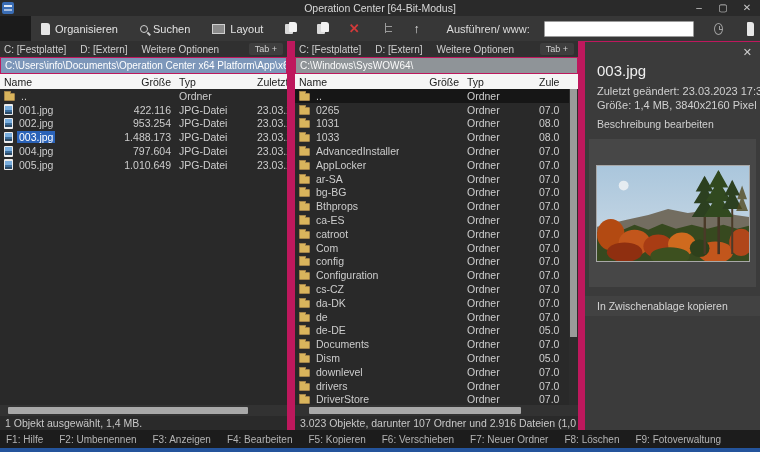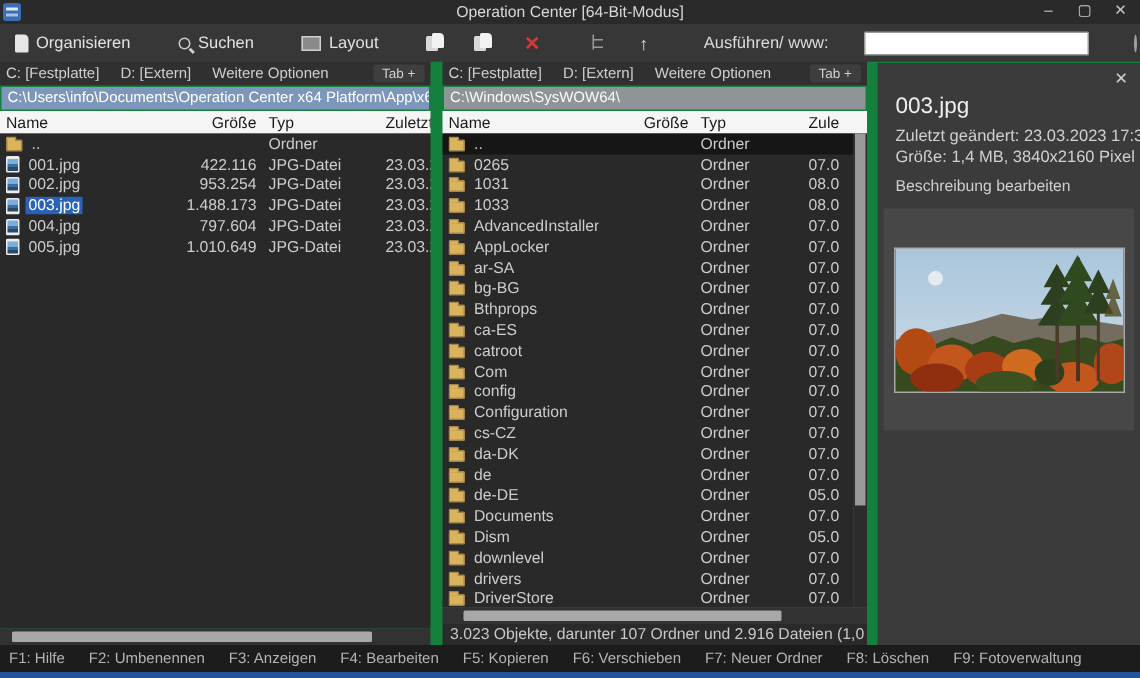--- a/index.html
+++ b/index.html
@@ -10,21 +10,21 @@
   
   .titlebar { height:16px; background:#2a2a2a; position:relative; display:flex; align-items:center; flex:0 0 auto; }
   .app-icon { width:12px; height:12px; margin-left:2px; background:#3a6db5; border-radius:2px; position:relative; }
   .app-icon::before { content:""; position:absolute; left:2px; top:3px; width:8px; height:2px; background:rgba(255,255,255,.85); }
   .app-icon::after { content:""; position:absolute; left:2px; top:7px; width:8px; height:2px; background:rgba(255,255,255,.55); }
   .win-title { position:absolute; left:0; right:0; text-align:center; font-size:10.5px; color:#d8d8d8; }
   .win-controls { margin-left:auto; display:flex; align-items:center; gap:14px; padding-right:8px; z-index:2; }
   .wc { color:#c9c9c9; font-size:10px; line-height:14px; width:10px; text-align:center; cursor:default; }
 
   
-  .toolbar { height:25px; background:#373737; display:flex; align-items:center; padding:0 6px; gap:24px; flex:0 0 auto; }
+  .toolbar { height:25px; background:#373737; display:flex; align-items:center; padding:0 6px; gap:14px; flex:0 0 auto;margin-left:31px; }
   .tbtn { display:flex; align-items:center; gap:5px; color:#e2e2e2; font-size:11px; padding:2px 4px; }
   .ico-doc { width:9px; height:12px; background:#e6e6e6; border-radius:1px 3px 1px 1px; }
   .ico-search { width:8px; height:8px; border:1.5px solid #cfcfcf; border-radius:50%; position:relative; }
   .ico-search::after { content:""; position:absolute; width:4px; height:1.5px; background:#cfcfcf; transform:rotate(45deg); left:6px; top:7px; }
   .ico-layout { width:13px; height:10px; border:1px solid #cfcfcf; background:#8a8a8a; }
   .ico-copy { width:13px; height:13px; position:relative; margin:0 4px; }
   .ico-copy::before { content:""; position:absolute; left:0; top:2px; width:8px; height:10px; background:#d9d9d9; border-radius:1px; }
   .ico-copy::after { content:""; position:absolute; left:4px; top:0; width:8px; height:10px; background:#f2f2f2; border-radius:1px 3px 1px 1px; }
   .ico-x { color:#d23a3a; font-size:13px; font-weight:bold; margin:0 5px; line-height:13px; }
   .ico-tree { width:11px; height:11px; position:relative; margin:0 4px; opacity:.75; }
@@ -34,21 +34,21 @@
   .ico-up { color:#e0e0e0; font-size:12px; margin:0 5px; }
   .run-label { color:#dcdcdc; font-size:11px; margin-left:8px; white-space:nowrap; }
   .run-input { width:168px; height:16px; background:#ffffff; border:1px solid #9a9a9a; border-radius:1px;
     font-size:11px; padding:0 3px; color:#222; outline:none; }
   .ico-clock { width:12px; height:12px; border:1.5px solid #9f9f9f; border-radius:50%; position:relative; margin-left:6px; }
   .ico-clock::before { content:""; position:absolute; left:4px; top:2px; width:1.5px; height:4px; background:#9f9f9f; }
   .ico-clock::after { content:""; position:absolute; left:5px; top:5px; width:3px; height:1.5px; background:#9f9f9f; }
   .ico-page { width:10px; height:14px; background:#e8e8e8; border-radius:1px 3px 1px 1px; margin-left:10px; }
 
   
-  .main { flex:1 1 auto; display:flex; background:#15803d; min-height:0; }
+  .main { flex:1 1 auto; display:flex; background:#be185d; min-height:0; }
   .pane { display:flex; flex-direction:column; min-height:0; }
   .pane.left { width:287px; }
   .pane.middle { width:283px; margin-left:8px; }
 
   .tabbar { height:16px; background:#303030; display:flex; align-items:center; font-size:10px; color:#cfcfcf; padding:0 4px; flex:0 0 auto; }
   .tabs { display:flex; gap:14px; }
   .tab { white-space:nowrap; cursor:default; }
   .tabadd { margin-left:auto; background:#3e3e3e; border-radius:2px; padding:1px 6px; font-size:9px; color:#d0d0d0; }
 
   .pathbar { height:15px; margin:1px 1px 1px 1px; font-size:10px; line-height:15px; padding:0 4px;
@@ -230,20 +230,21 @@
               </span>
               <span class="cell size">1.010.649</span>
               <span class="cell type">JPG-Datei</span>
               <span class="cell date">23.03.2</span>
             </div>
           </div>
       </div>
       <div class="hscroll">
           <div class="hthumb"></div>
         </div>
+      <div class="statusbar">1 Objekt ausgewählt, 1,4 MB.</div>
     </div>
 
     <div class="pane middle">
       <div class="tabbar">
         <div class="tabs">
 
         <span class="tab">C: [Festplatte]</span>
             <span class="tab">D: [Extern]</span>
             <span class="tab">Weitere Optionen</span>
           </div>
@@ -528,20 +529,21 @@
           <ellipse cx="104" cy="84" rx="10" ry="9" fill="#2e401b"></ellipse>
           <rect x="108" y="12" width="2.4" height="78" fill="#4a3a28"></rect>
           <rect x="122" y="6" width="2.6" height="84" fill="#443424"></rect>
           <rect x="136" y="16" width="2" height="74" fill="#4a3a28"></rect>
           <path d="M109,10 L100,26 118,26 Z M109,20 L98,38 120,38 Z M109,32 L96,52 122,52 Z" fill="#2c4020"></path>
           <path d="M123,4 L113,22 133,22 Z M123,15 L110,36 136,36 Z M123,28 L108,52 138,52 Z" fill="#31491f"></path>
           <path d="M137,14 L129,30 145,30 Z M137,24 L127,44 147,44 Z" fill="#2c4020"></path>
           <path d="M147,20 L142,34 152,34 Z M147,30 L141,46 153,46 Z" fill="#51491f" opacity="0.8"></path>
         </svg>
       </div>
+      <div class="pv-clip">In Zwischenablage kopieren</div>
     </div>
   </div>
 
   <div class="fnbar">
 
   <span class="fnitem">F1: Hilfe</span>
       <span class="fnitem">F2: Umbenennen</span>
       <span class="fnitem">F3: Anzeigen</span>
       <span class="fnitem">F4: Bearbeiten</span>
       <span class="fnitem">F5: Kopieren</span>

